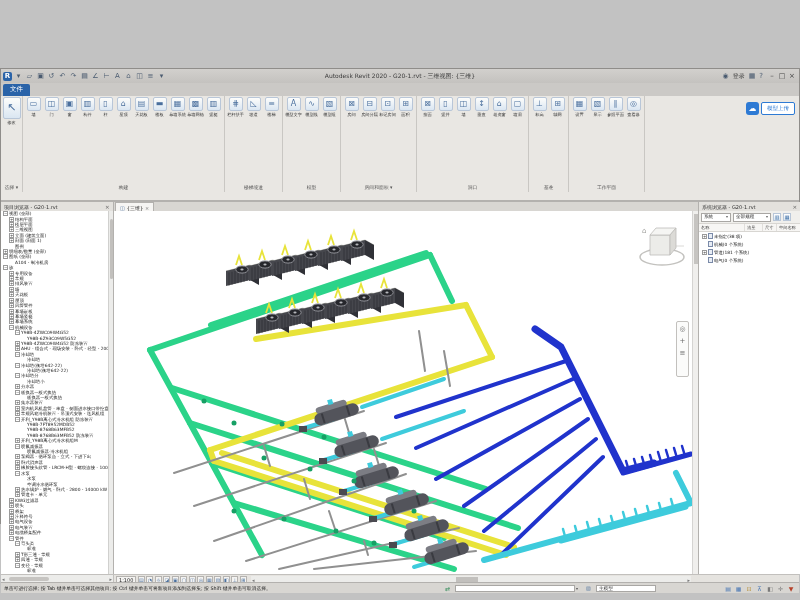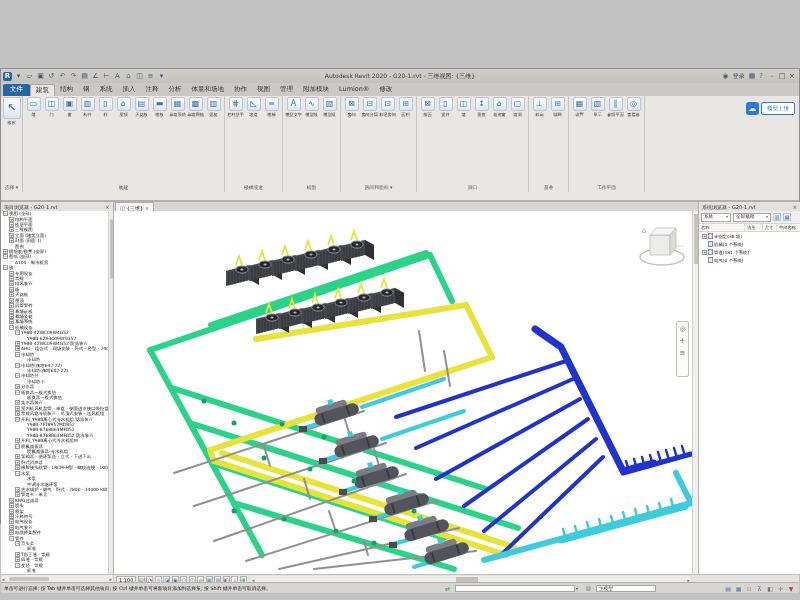--- a/index.html
+++ b/index.html
@@ -121,36 +121,20 @@
       <span id="winbtns" style="display:flex">
           <span class="winbtn">–</span>
           <span class="winbtn">□</span>
           <span class="winbtn">×</span>
         </span>
     </div>
   </div>
 
   <div class="tabrow">
     <div class="ftab">文件</div>
-    <span id="rtabs" style="display:flex;align-items:flex-end">
-        <div class="rtab active">建筑</div>
-        <div class="rtab">结构</div>
-        <div class="rtab">钢</div>
-        <div class="rtab">系统</div>
-        <div class="rtab">插入</div>
-        <div class="rtab">注释</div>
-        <div class="rtab">分析</div>
-        <div class="rtab">体量和场地</div>
-        <div class="rtab">协作</div>
-        <div class="rtab">视图</div>
-        <div class="rtab">管理</div>
-        <div class="rtab">附加模块</div>
-        <div class="rtab">Lumion®</div>
-        <div class="rtab">修改</div>
-      </span>
   </div>
 
   <div class="ribbon">
     <div class="rpanels" id="rpanels">
         <div class="rpanel">
           <div class="rbtns">
             <div class="rbtn selbtn">
               <div class="ric">↖</div>
               <div class="rlabel">修改</div>
             </div>

